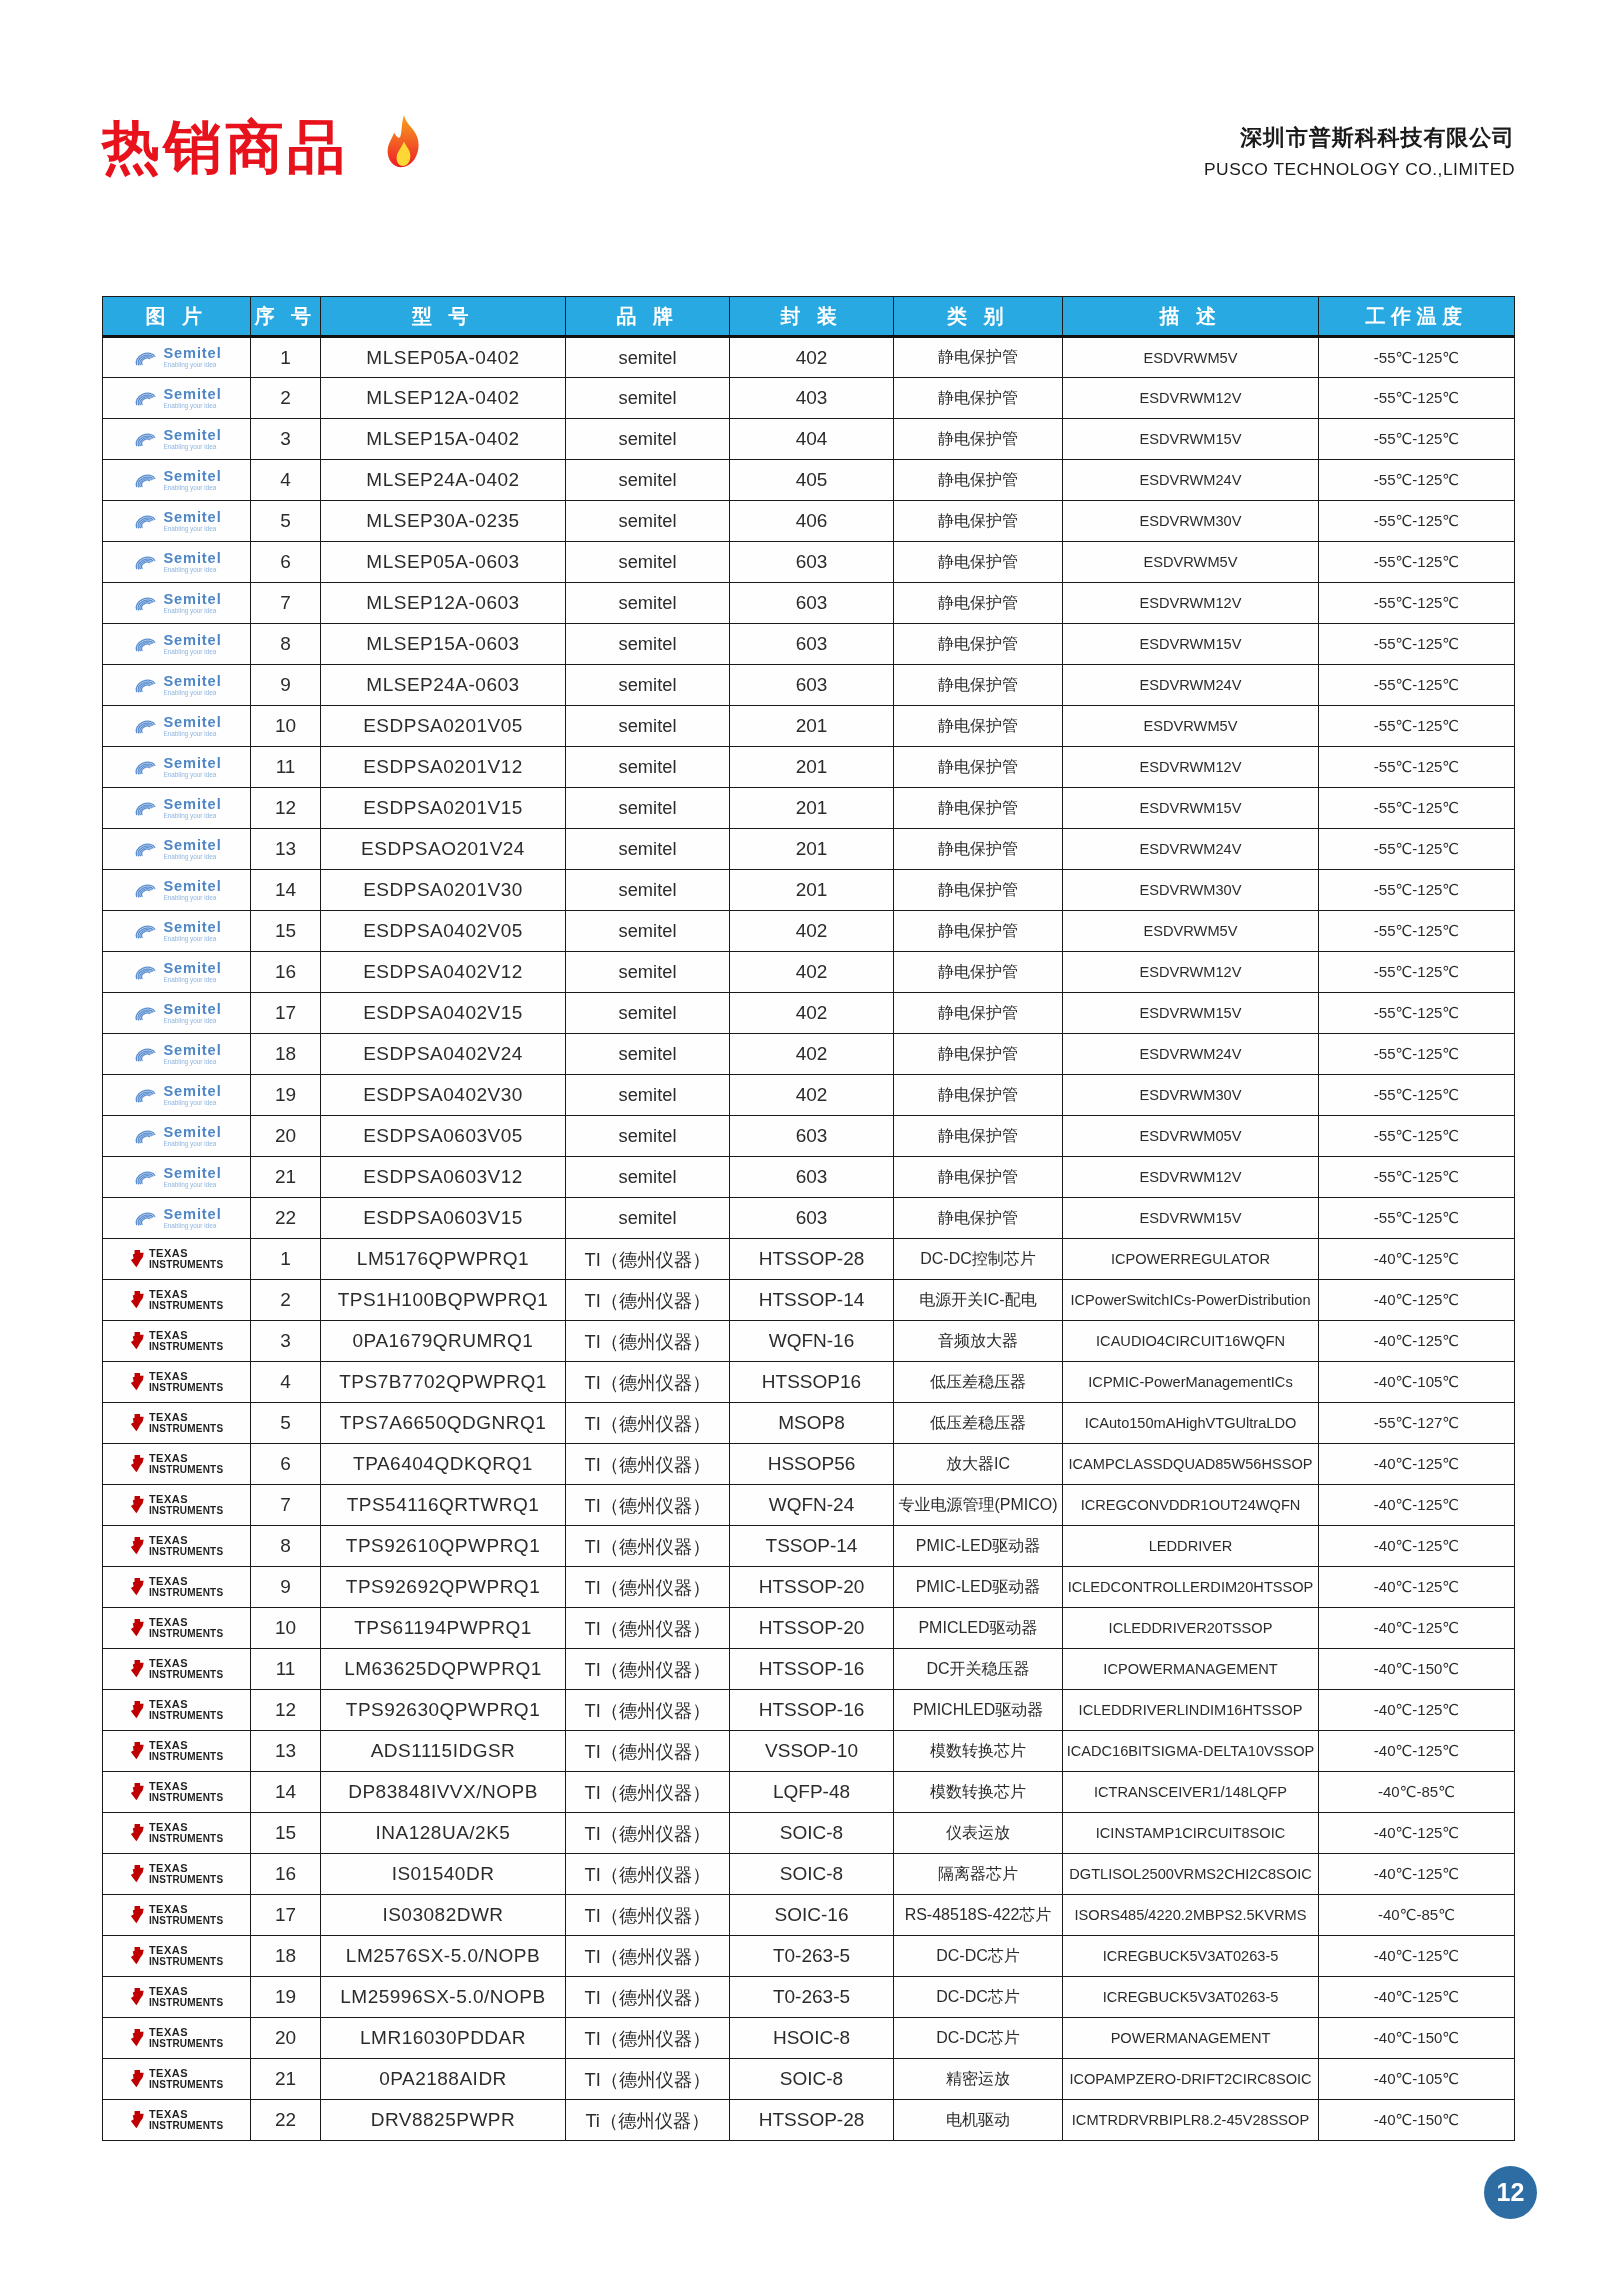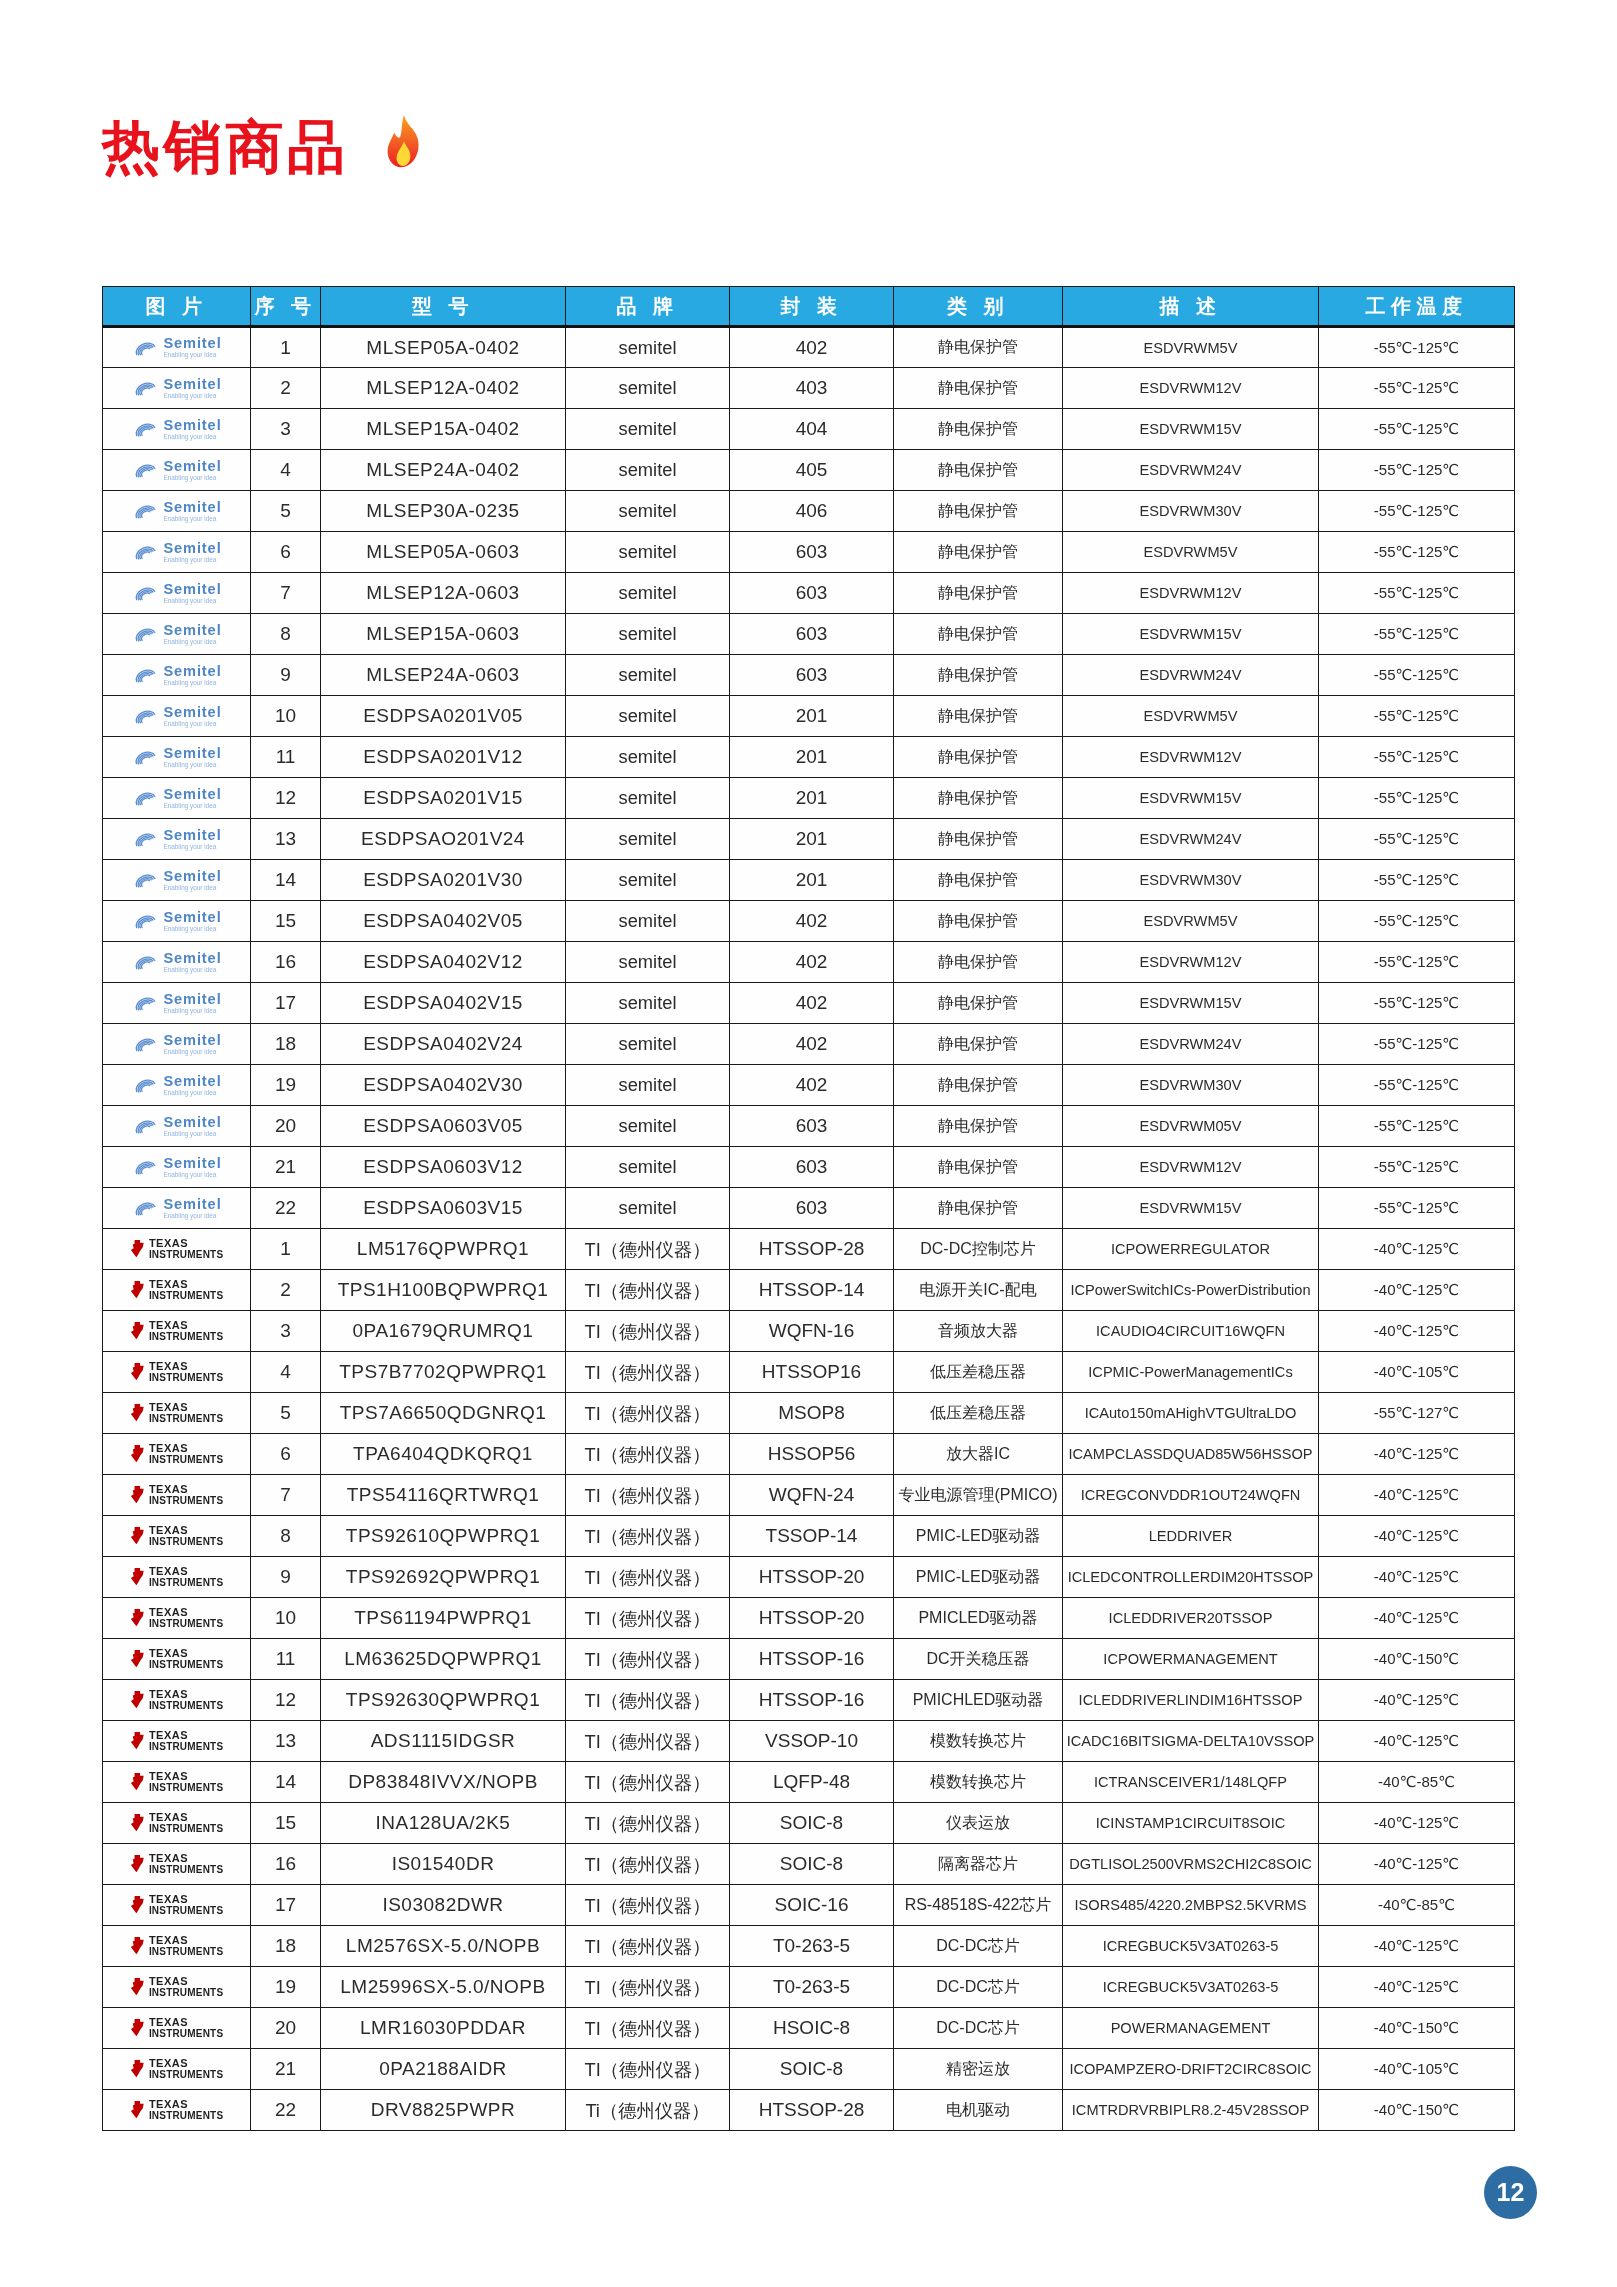--- a/index.html
+++ b/index.html
@@ -13,21 +13,21 @@
   .hot-title{
     position:absolute;left:0;top:11px;font-size:58px;font-weight:bold;
     color:#e8121c;letter-spacing:3.7px;line-height:1;
   }
   .flame{position:absolute;left:283px;top:7.3px;}
   .company{position:absolute;right:0;top:16.4px;text-align:right;color:#1a1a1a;}
   .company-cn{font-size:22px;font-weight:bold;letter-spacing:0.9px;}
   .company-en{font-size:17.4px;margin-top:5.5px;letter-spacing:0.5px;}
   
   .catalog{
-    position:absolute;left:102px;top:286px;width:1413px;
+    position:absolute;left:102px;top:296px;width:1413px;
     border-collapse:collapse;table-layout:fixed;background:#1d4ed8;border-radius:9px;
   }
   .catalog th,.catalog td{
     border:1.8px solid #1a1a1a;text-align:center;vertical-align:middle;
     overflow:hidden;white-space:nowrap;padding:0 1.8px;box-sizing:border-box;
   }
   .catalog thead th{
     background:#29a9e1;color:#ffffff;font-size:20px;font-weight:bold;
     height:40px;letter-spacing:5.5px;border-bottom:3.7px solid #111;
   }
@@ -73,20 +73,24 @@
         <linearGradient id="fg" x1="0" y1="0" x2="0" y2="1">
           <stop offset="0" stop-color="#f9a11b"></stop>
           <stop offset="0.55" stop-color="#f15a24"></stop>
           <stop offset="1" stop-color="#ed1c24"></stop>
         </linearGradient>
       </defs>
       <path d="M21 1 C24 12 33 16 36 26 C39 36 36 50 26 56 C14 63 4 54 3 43 C2 33 8 27 10 20 C13 26 16 27 17 24 C19 19 18 9 21 1 Z" fill="url(#fg)"></path>
       <path d="M21 30 C24 37 28 39 28 46 C28 53 24 57 20 57 C15 57 12 52 13 46 C14 41 18 37 21 30 Z" fill="#fdd835"></path>
     </svg>
   </span>
+  <div class="company">
+    <div class="company-cn">深圳市普斯科科技有限公司</div>
+    <div class="company-en">PUSCO TECHNOLOGY CO.,LIMITED</div>
+  </div>
 </div>
 
 <table class="catalog">
   <colgroup>
     <col class="col-img">
       <col class="col-no">
       <col class="col-model">
       <col class="col-brand">
     <col class="col-pkg">
       <col class="col-cat">

